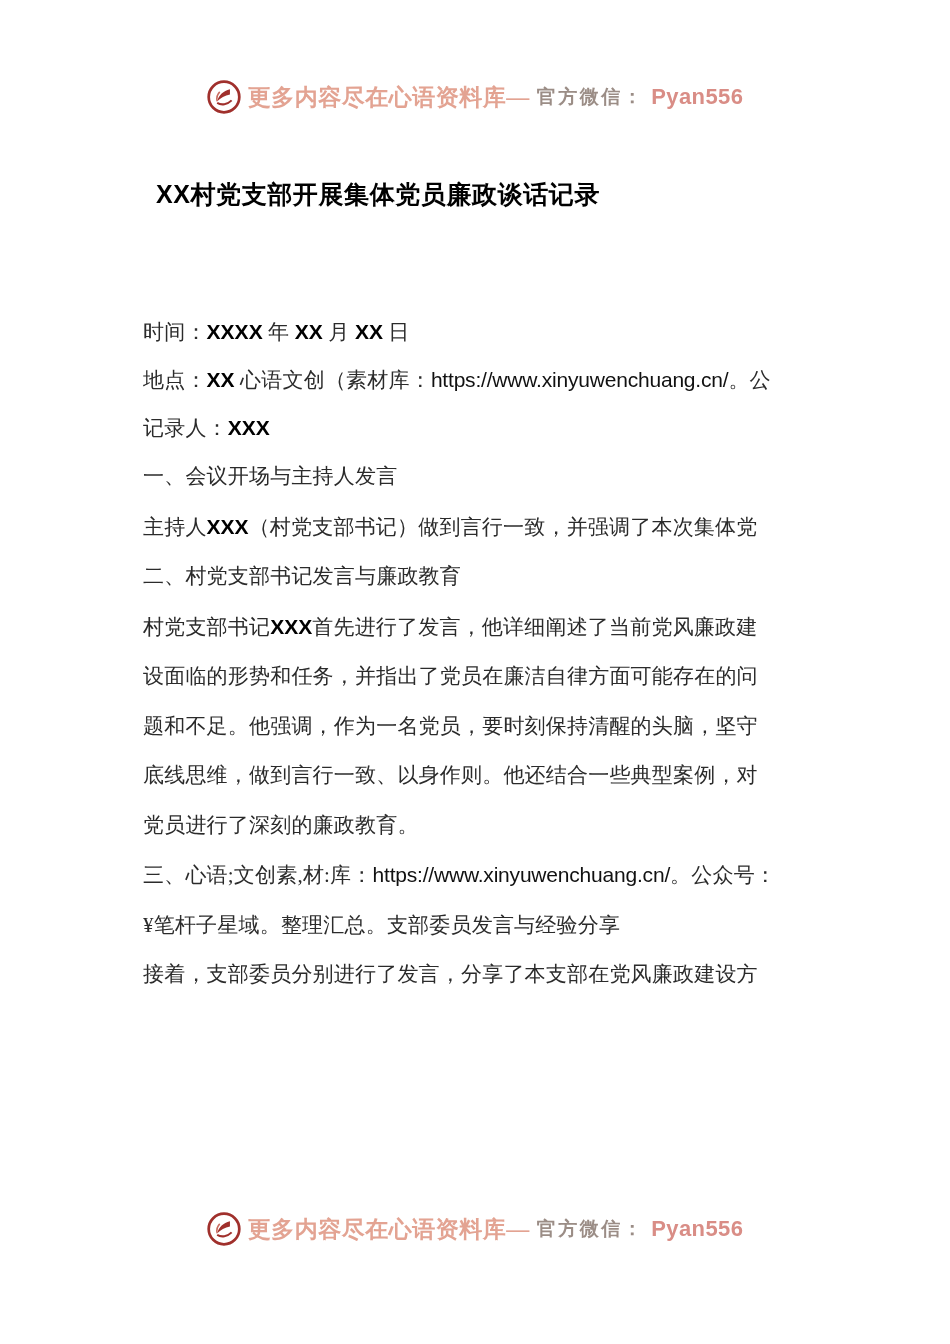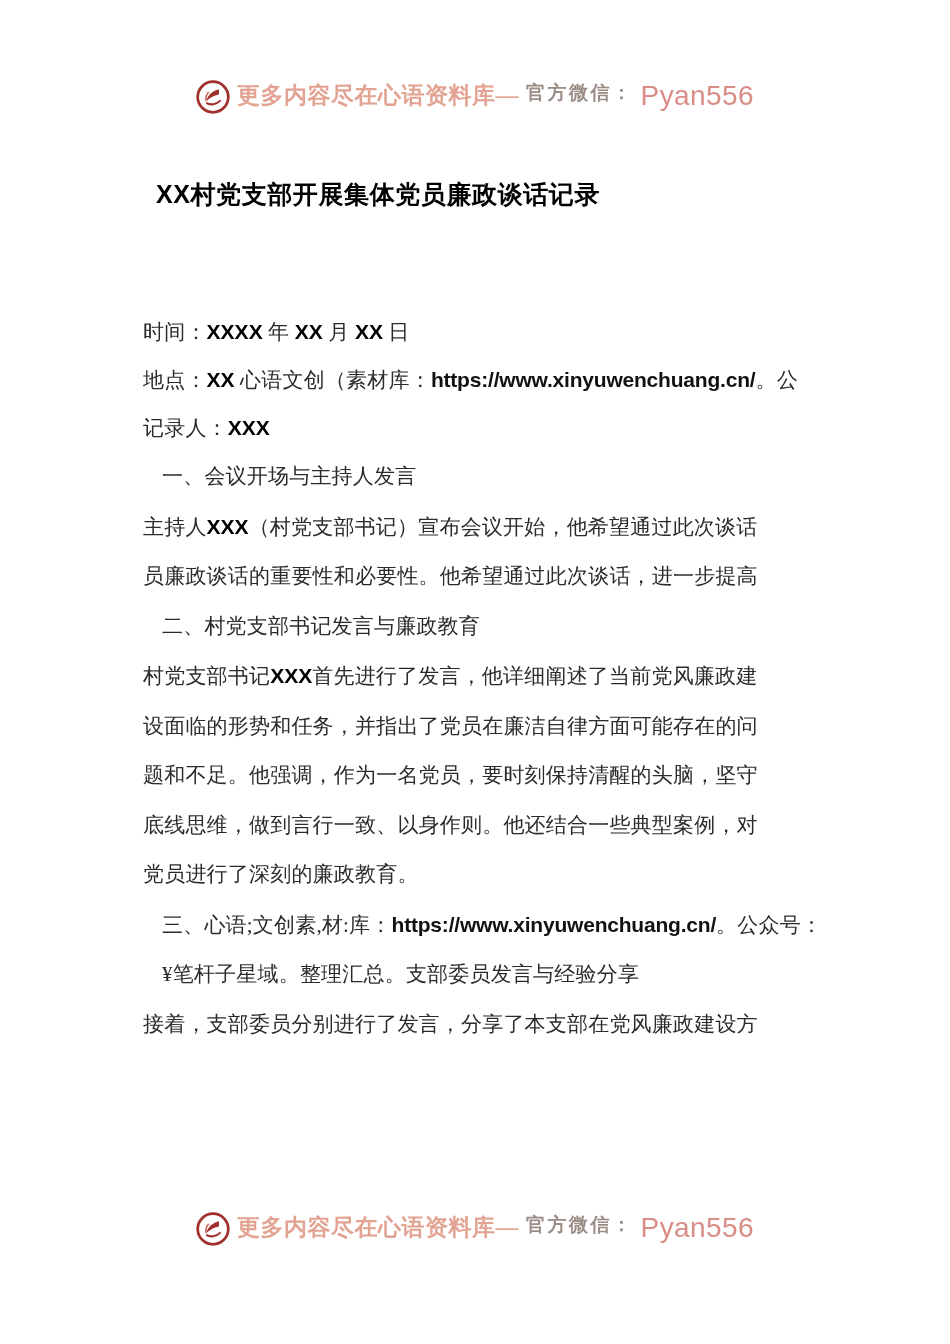--- a/index.html
+++ b/index.html
@@ -23,21 +23,21 @@
     overflow: hidden;
     box-sizing: border-box;
   }
 
   
   .watermark {
     position: absolute;
     left: 0;
     width: 950px;
     display: flex;
-    align-items: flex-start;
+    align-items: center;
     justify-content: center;
     gap: 7px;
     white-space: nowrap;
     user-select: none;
   }
   .watermark.top    { top: 80px; }
   .watermark.bottom { top: 1212px; }
 
   .wm-logo {
     width: 34px;
@@ -57,22 +57,22 @@
   .wm-text-wechat {
     font-family: "Liberation Serif", "DejaVu Serif", serif;
     font-size: 19px;
     font-weight: 700;
     color: #9b8d86;
     letter-spacing: 2.5px;
   }
 
   .wm-text-id {
     font-family: "Liberation Sans", "DejaVu Sans", sans-serif;
-    font-size: 28px;
-    font-weight: 400;
+    font-size: 22px;
+    font-weight: 700;
     color: #d98d86;
     letter-spacing: 0.4px;
   }
 
   
   .doc-title {
     position: absolute;
     top: 178px;
     left: 0;
     width: 756px;
@@ -110,28 +110,27 @@
   .b {
     font-family: "Liberation Sans", "DejaVu Sans", sans-serif;
     font-weight: 700;
     color: #000000;
     letter-spacing: 0;
   }
 
   
   .url {
     font-family: "Liberation Sans", "DejaVu Sans", sans-serif;
-    font-weight: 700;
+    font-weight: 400;
     color: #111111;
     letter-spacing: -0.2px;
   }
 
   .hdr {
     color: #2b2b2b;
-    margin-left: 19px;
   }
 </style>
 </head>
 <body>
 
 <div class="page">
 
   <div class="watermark top">
     <svg class="wm-logo" viewBox="0 0 40 40">
       <circle cx="20" cy="20" r="18" fill="none" stroke="#a0302c" stroke-width="3.2"></circle>
@@ -157,23 +156,22 @@
     </div>
 
 
 
     <div class="line meta">
       <span>记录人：</span><span class="b">XXX</span>
     </div>
 
     <div class="line hdr">一、会议开场与主持人发言</div>
     <div class="line">
-      <span>主持人</span><span class="b">XXX</span><span>（村党支部书记）宣布会议开始，他希望通过此次谈话</span>
-    </div>
-    <div class="line">员廉政谈话的重要性和必要性。他希望通过此次谈话，进一步提高</div>
+      <span>主持人</span><span class="b">XXX</span><span>（村党支部书记）做到言行一致，并强调了本次集体党</span>
+    </div>
 
     <div class="line hdr">二、村党支部书记发言与廉政教育</div>
     <div class="line">
       <span>村党支部书记</span><span class="b">XXX</span><span>首先进行了发言，他详细阐述了当前党风廉政建</span>
     </div>
     <div class="line">设面临的形势和任务，并指出了党员在廉洁自律方面可能存在的问</div>
     <div class="line">题和不足。他强调，作为一名党员，要时刻保持清醒的头脑，坚守</div>
     <div class="line">底线思维，做到言行一致、以身作则。他还结合一些典型案例，对</div>
     <div class="line">党员进行了深刻的廉政教育。</div>
 

